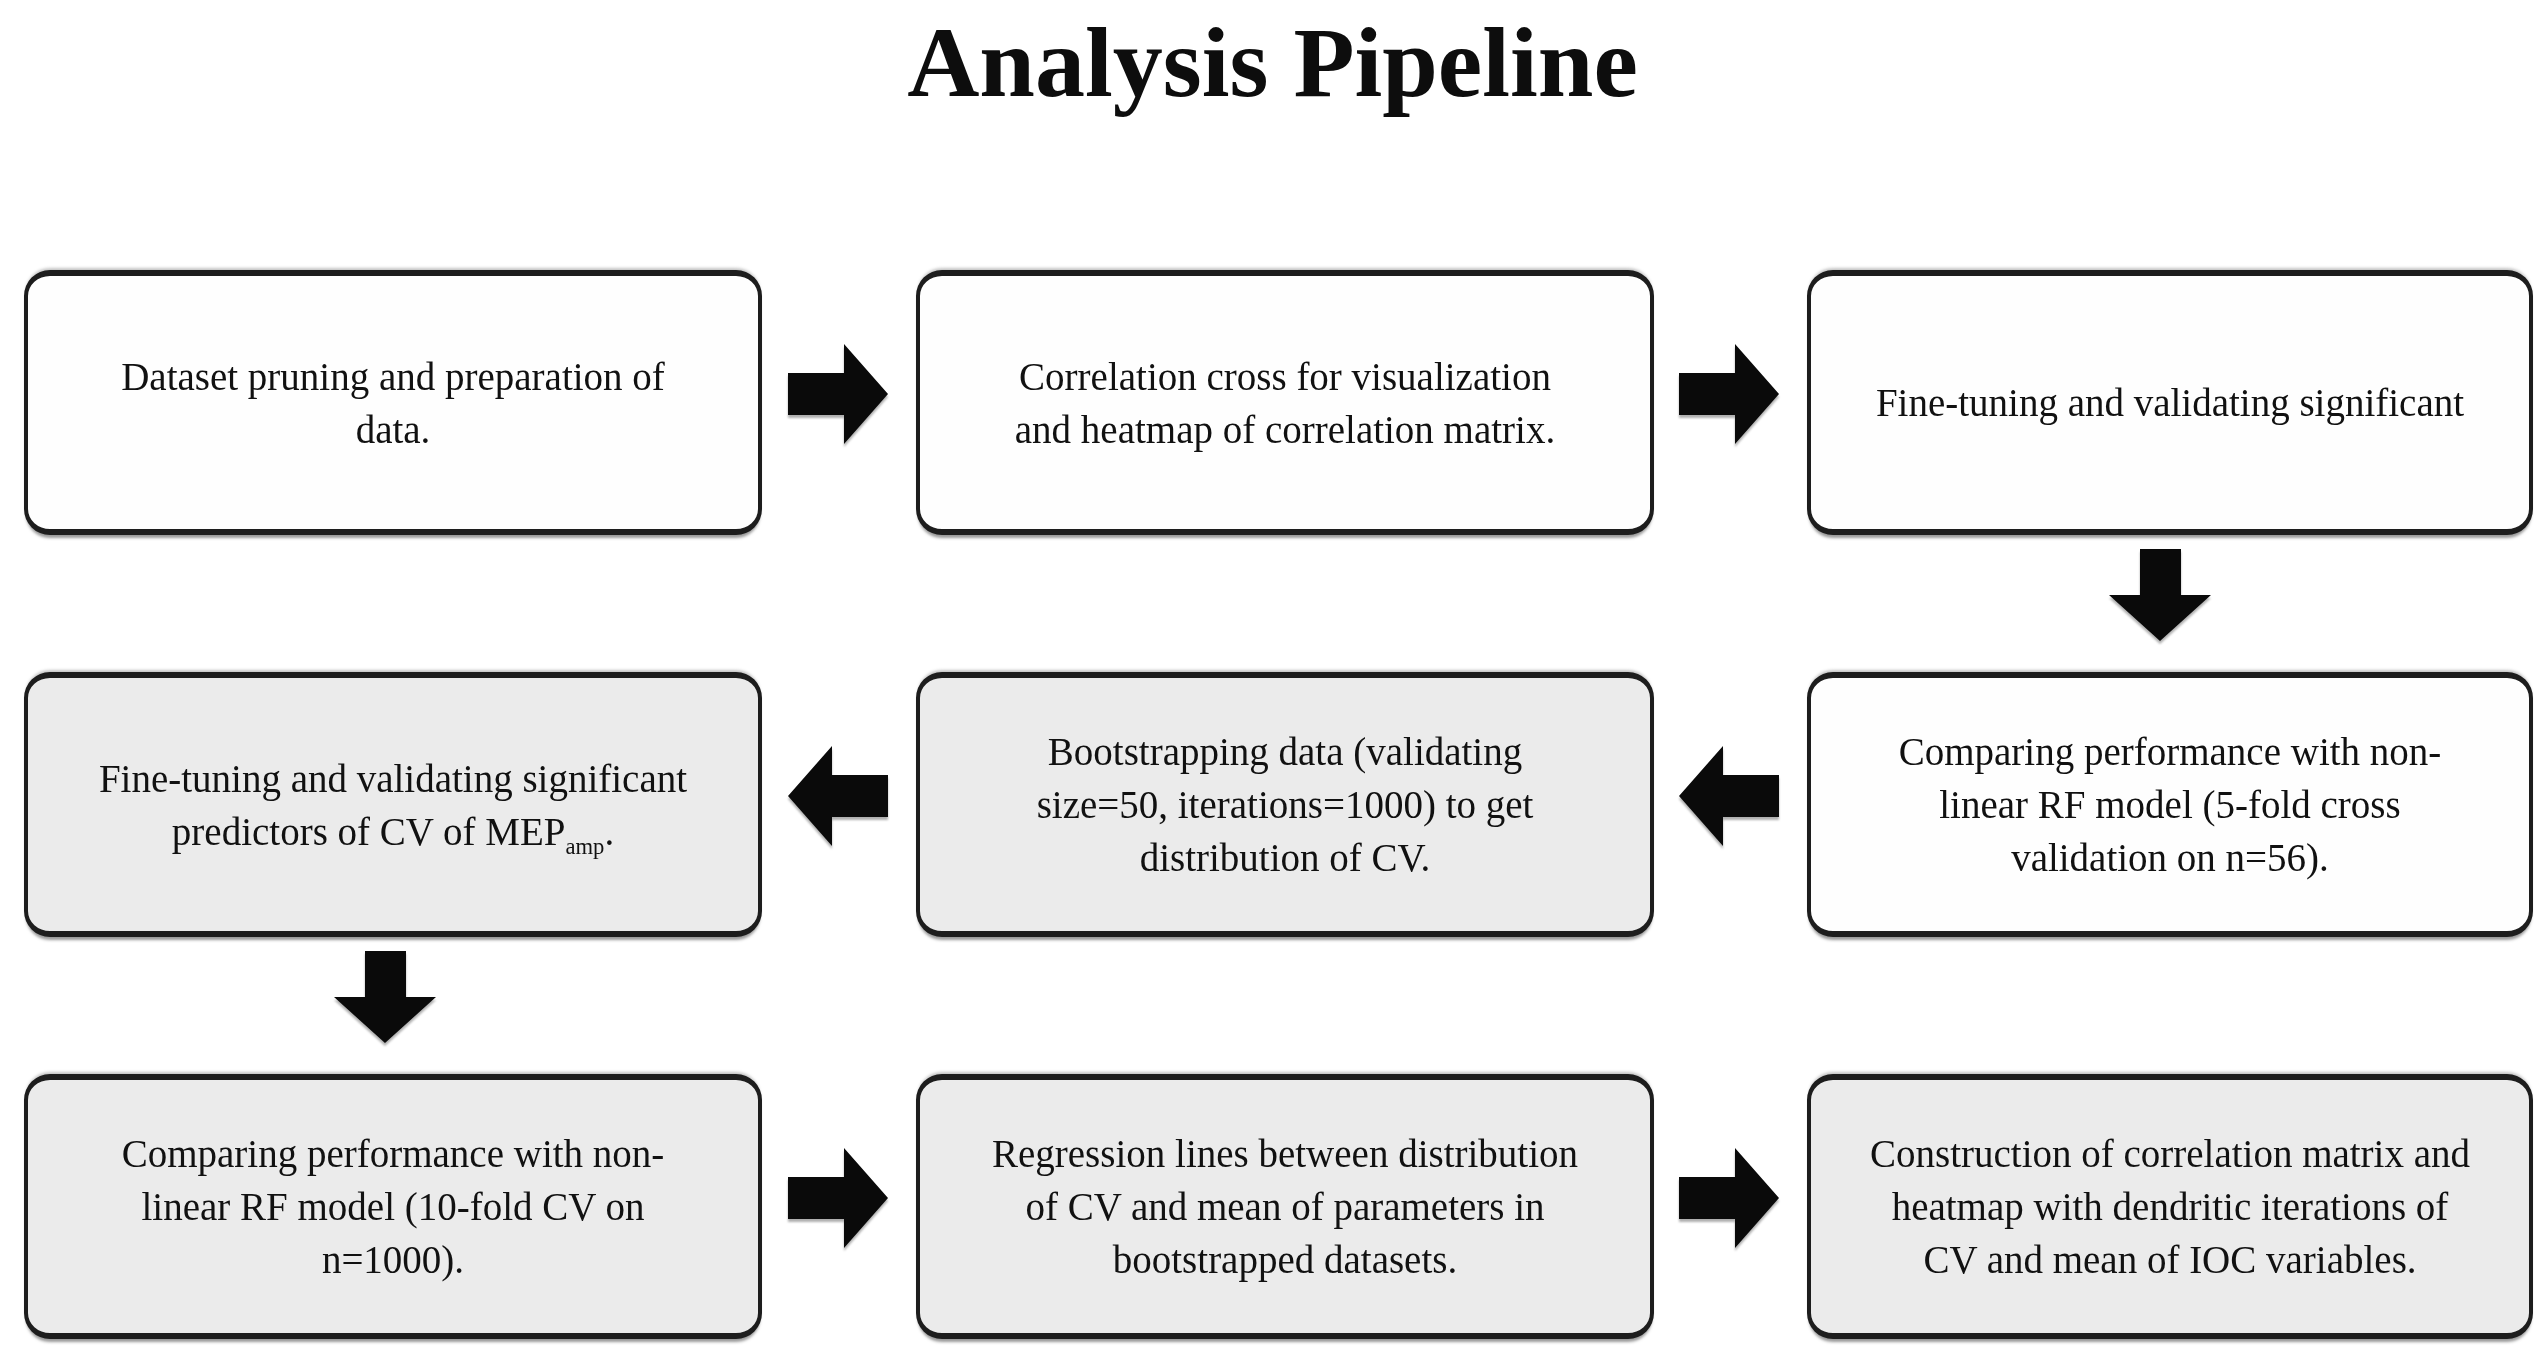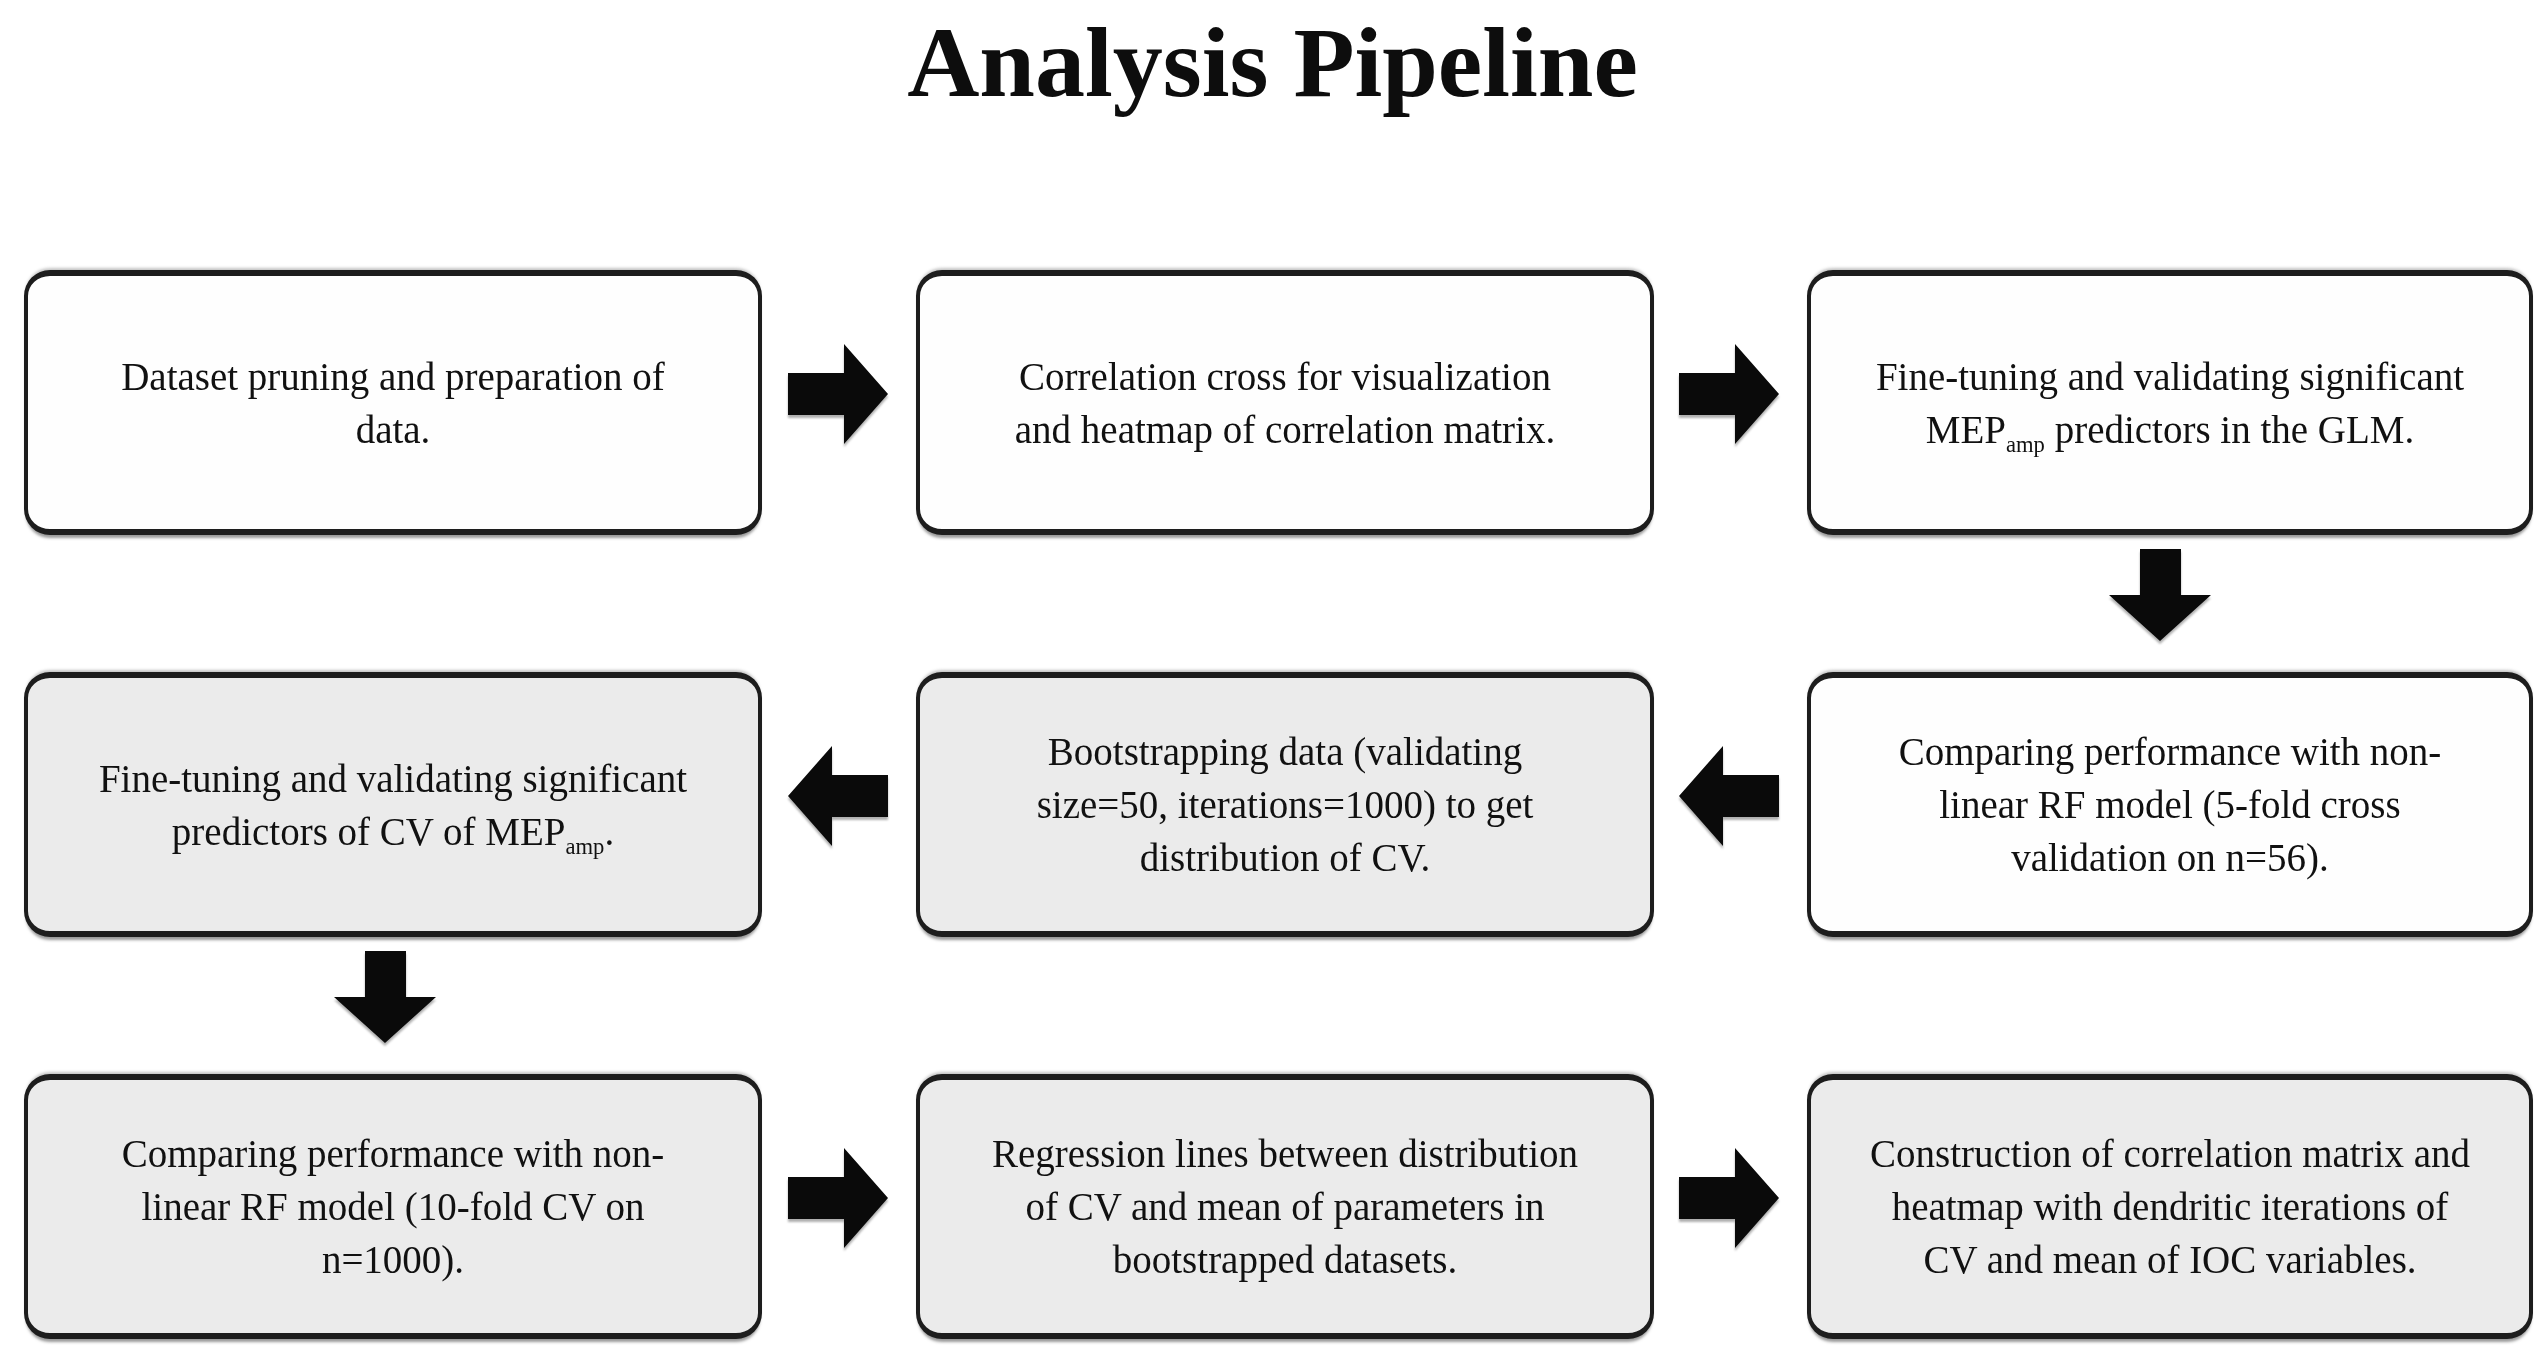--- a/index.html
+++ b/index.html
@@ -87,21 +87,20 @@
   </div>
   <div class="box r1 c2">
     <div class="box-text">
         <div class="line"><span>Correlation cross for visualization</span></div>
         <div class="line"><span>and heatmap of correlation matrix.</span></div>
       </div>
   </div>
   <div class="box r1 c3">
     <div class="box-text">
         <div class="line"><span>Fine-tuning and validating significant</span></div>
-        <div class="line"><span>MEP</span><sub>amp</sub><span> predictors in the GLM.</span></div>
       </div>
   </div>
 
   <div class="box r2 c3">
     <div class="box-text">
         <div class="line"><span>Comparing performance with non-</span></div>
         <div class="line"><span>linear RF model (5-fold cross</span></div>
         <div class="line"><span>validation on n=56).</span></div>
       </div>
   </div>

